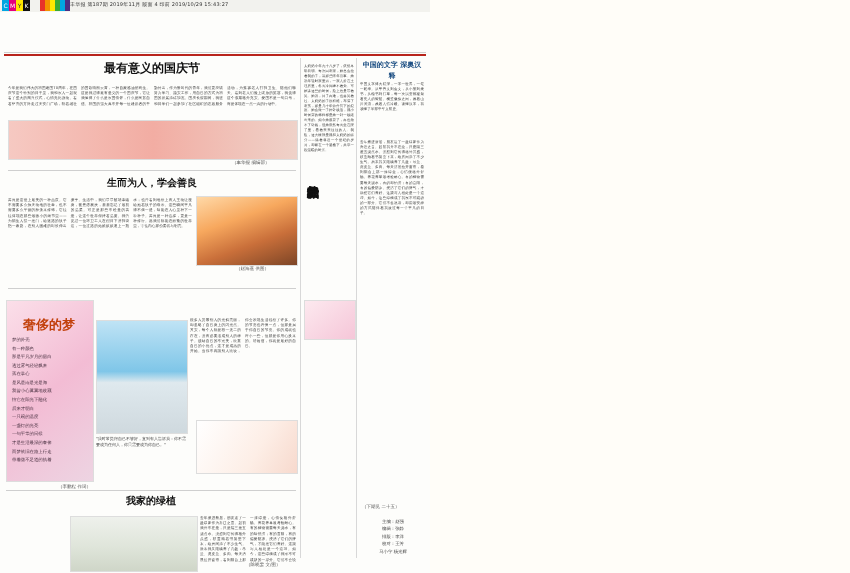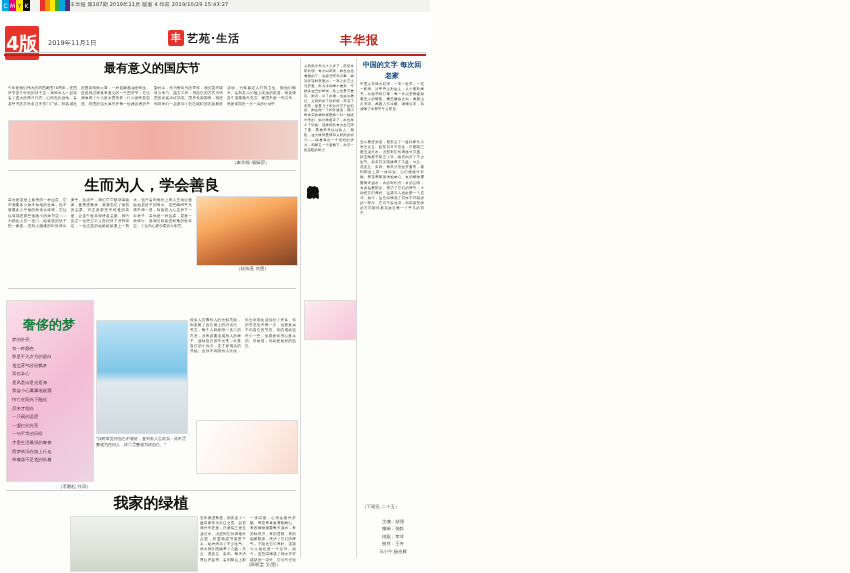--- a/index.html
+++ b/index.html
@@ -30,21 +30,21 @@
   .lp-logo{position:absolute;left:168px;top:18px;display:flex;align-items:center;gap:3px;}
   .lp-logo .mark{width:16px;height:16px;background:#e8332a;border-radius:2px;color:#fff;font-size:10px;font-weight:bold;text-align:center;line-height:16px;}
   .lp-logo .txt{font-size:11px;font-weight:bold;color:#222;letter-spacing:1px;}
   .lp-brand{position:absolute;left:340px;top:20px;font-size:12px;font-weight:bold;color:#b8241c;letter-spacing:1px;}
 
   .rule{position:absolute;background:#cfcfcf;height:1px;}
   .vrule{position:absolute;background:#d8d8d8;width:1px;}
 
   .headline{font-weight:bold;color:#111;text-align:center;}
   .h1{font-size:12px;}
-  .h2{font-size:15px;}
+  .h2{font-size:10px;}
   .h3{font-size:13px;}
 
   .col-text{font-size:3.6px;line-height:1.45;color:#3a3a3a;text-align:justify;
     column-gap:4px;overflow:hidden;letter-spacing:.1px;}
 
   .ph{position:absolute;overflow:hidden;border:1px solid #ddd;}
   .ph-cap{position:absolute;font-size:4.5px;color:#555;}
   .g-hands{background:linear-gradient(160deg,#ffd9a8 0%,#f7a85e 35%,#c96f3a 65%,#7d4526 100%);}
   .g-sea{background:linear-gradient(180deg,#bfe3f5 0%,#7fc6e8 45%,#dfe9ee 55%,#cfd9de 100%);}
   .g-plant{background:linear-gradient(180deg,#eef1ec 0%,#dfe5da 55%,#cfd6c8 100%);}
@@ -72,29 +72,20 @@
     <div class="cmyk2">
       <i style="background:#e8332a"></i>
         <i style="background:#f39200"></i>
         <i style="background:#ffe800"></i>
       <i style="background:#3aaa35"></i>
         <i style="background:#00a6e2"></i>
         <i style="background:#4b2e83"></i>
     </div>
     <div class="micro-text">丰华报 第187期 2019年11月 版面 4 印前 2019/10/29 15:43:27</div>
 
-    <div class="lp-head">
-      <div class="page-num">4版</div>
-      <div class="lp-date">2019年11月1日</div>
-      <div class="lp-logo">
-        <div class="mark">丰</div>
-        <div class="txt">艺苑·生活</div>
-      </div>
-      <div class="lp-brand">丰华报</div>
-    </div>
     <div class="rule" style="left:4px;top:52px;width:422px;"></div>
     <div class="rule" style="left:4px;top:54px;width:422px;height:2px;background:#b8241c;"></div>
 
     <div class="vrule" style="left:300px;top:58px;height:500px;"></div>
     <div class="vrule" style="left:356px;top:58px;height:500px;"></div>
 
     <div class="headline h1" style="position:absolute;left:6px;top:60px;width:292px;">最有意义的国庆节</div>
     <div class="col-text" style="position:absolute;left:8px;top:86px;width:288px;height:32px;column-count:4;">今年是我们伟大的祖国建国70周年，在国庆节这个特别的日子里，我和家人一起观看了盛大的阅兵仪式，心情无比激动。看着整齐的方阵走过天安门广场，听着雄壮的国歌响彻云霄，一种自豪感油然而生。这是我过得最有意义的一个国庆节，它让我懂得了什么是家国情怀，什么是民族自信。祖国的强大离不开每一位建设者的辛勤付出，作为新时代的青年，我们更应该努力学习、踏实工作，用自己的方式为祖国的发展添砖加瓦。国庆长假期间，我还和同学们一起参加了社区组织的志愿服务活动，为孤寡老人打扫卫生、陪他们聊天。看到老人们脸上绽放的笑容，我觉得这个假期格外充实。爱国不是一句口号，而是体现在一点一滴的行动中。</div>
     <div class="ph redband" style="left:8px;top:120px;width:288px;height:38px;"></div>
     <div class="ph-cap" style="left:232px;top:160px;">（丰华报 编辑部）</div>
@@ -105,21 +96,21 @@
     <div class="ph g-hands" style="left:196px;top:196px;width:100px;height:68px;"></div>
     <div class="ph-cap" style="left:236px;top:266px;">（赵海燕 供图）</div>
     <div class="rule" style="left:8px;top:288px;width:288px;"></div>
 
     <div class="ph g-sea" style="left:96px;top:320px;width:90px;height:112px;"></div>
     <div class="col-text" style="position:absolute;left:190px;top:318px;width:106px;height:100px;column-count:2;">很多人羡慕别人的光鲜亮丽，却忽略了自己身上的闪光点。其实，每个人都是独一无二的存在，没有必要活成别人的样子。接纳自己的不完美，欣赏自己的小优点，这才是成熟的开始。当你不再跟别人比较，你会发现生活轻松了许多。你的节奏也许慢一点，但那是属于你自己的节奏。你的成就也许小一些，但那是你用心换来的。请相信，你就是最好的自己。</div>
     <div class="tiny" style="position:absolute;left:96px;top:436px;width:90px;">"我时常觉得自己不够好，直到有人告诉我：你不需要成为任何人，你只需要成为你自己。"</div>
     <div class="ph g-red" style="left:196px;top:420px;width:100px;height:52px;background:linear-gradient(120deg,#fff 0%,#fdeee6 60%,#f7d9cd 100%);"></div>
 
     <div class="ph g-pink" style="left:6px;top:300px;width:86px;height:180px;"></div>
-    <div class="headline h3" style="position:absolute;left:6px;top:316px;width:86px;color:#15803d;">奢侈的梦</div>
+    <div class="headline h3" style="position:absolute;left:6px;top:316px;width:86px;color:#c2410c;">奢侈的梦</div>
     <div style="position:absolute;left:12px;top:336px;width:76px;font-size:4.4px;line-height:1.95;color:#4a3242;">
       <div>梦的外壳</div>
       <div>有一种颜色</div>
       <div>那是平凡岁月的留白</div>
       <div>透过雾气轻轻飘来</div>
       <div>落在掌心</div>
       <div>是风是雨是光是海</div>
       <div>我曾小心翼翼地收藏</div>
       <div>怕它在阳光下融化</div>
       <div>后来才明白</div>
@@ -135,21 +126,21 @@
     <div class="rule" style="left:6px;top:490px;width:290px;"></div>
     <div class="headline h2" style="position:absolute;left:6px;top:494px;width:290px;">我家的绿植</div>
     <div class="ph g-plant" style="left:70px;top:516px;width:126px;height:54px;"></div>
     <div class="col-text" style="position:absolute;left:200px;top:516px;width:96px;height:52px;column-count:2;">去年搬进新居，朋友送了一盆绿萝作为乔迁之喜。起初我并不在意，只是隔三差五浇点水。没想到它长得格外茂盛，枝蔓顺着书架垂下来，给房间添了不少生气。后来我又陆续养了几盆：吊兰、虎皮兰、多肉。每天清晨拉开窗帘，看到阳台上那一抹绿意，心情便格外舒畅。养花养草最考验耐心。有的植物需要每天浇水，有的却怕涝；有的喜阳，有的偏爱阴凉。摸清了它们的脾气，才能把它们养好。这跟与人相处是一个道理。如今，这些绿植成了我家不可或缺的一部分。它们不会说话，却用最安静的方式陪伴着我度过每一个平凡的日子。</div>
     <div class="ph-cap" style="left:246px;top:562px;">（陈晓雯 文/图）</div>
 
     <div class="vert headline" style="position:absolute;left:304px;top:176px;font-size:12px;">我和太奶奶的缘分</div>
     <div class="col-text" style="position:absolute;left:304px;top:64px;width:50px;height:108px;column-count:1;font-size:3.4px;">太奶奶今年九十八岁了，依然耳聪目明。每次回老家，她总会拉着我的手，讲那些陈年旧事。她说年轻时家里穷，一家人挤在土坯房里，冬天冷得睡不着觉。可她讲这些的时候，脸上总是带着笑。她说，日子再难，也要笑着过。太奶奶的手很粗糙，布满了老茧，那是几十年劳作留下的痕迹。她会做一手好针线活，我小时候穿的棉鞋都是她一针一线缝出来的。如今她眼花了，再也做不了针线，但她依然每天坐在院子里，看着来来往往的人。我想，这大概就是我和太奶奶的缘分——隔着将近一个世纪的岁月，却能在一个屋檐下，共享一段温暖的时光。</div>
     <div class="ph" style="left:304px;top:300px;width:50px;height:38px;background:linear-gradient(140deg,#fde9ef,#f5c6d8);"></div>
 
-    <div style="position:absolute;left:360px;top:60px;width:64px;text-align:center;font-size:7px;font-weight:bold;color:#15497f;line-height:1.5;">中国的文字 每次回老家</div>
+    <div style="position:absolute;left:360px;top:60px;width:64px;text-align:center;font-size:7px;font-weight:bold;color:#15497f;line-height:1.5;">中国的文字 深奥汉释</div>
     <div class="col-text" style="position:absolute;left:360px;top:82px;width:64px;height:420px;column-count:1;font-size:3.5px;">中国文字博大精深，一字一世界，一笔一乾坤。从甲骨文到金文，从小篆到隶书，从楷书到行草，每一次演变都凝聚着先人的智慧。横竖撇捺之间，藏着山川河流，藏着人情冷暖。读懂汉字，就读懂了半部中华文明史。</div>
     <div class="col-text" style="position:absolute;left:360px;top:140px;width:64px;height:360px;column-count:1;font-size:3.5px;">去年搬进新居，朋友送了一盆绿萝作为乔迁之喜。起初我并不在意，只是隔三差五浇点水。没想到它长得格外茂盛，枝蔓顺着书架垂下来，给房间添了不少生气。后来我又陆续养了几盆：吊兰、虎皮兰、多肉。每天清晨拉开窗帘，看到阳台上那一抹绿意，心情便格外舒畅。养花养草最考验耐心。有的植物需要每天浇水，有的却怕涝；有的喜阳，有的偏爱阴凉。摸清了它们的脾气，才能把它们养好。这跟与人相处是一个道理。如今，这些绿植成了我家不可或缺的一部分。它们不会说话，却用最安静的方式陪伴着我度过每一个平凡的日子。</div>
     <div class="ph-cap" style="left:362px;top:504px;">（下期见 二十五）</div>
     <div style="position:absolute;left:362px;top:518px;width:62px;font-size:4.4px;line-height:1.7;color:#444;text-align:center;">
       <div>主编：赵强</div>
       <div>编辑：张静</div>
       <div>排版：李洋</div>
       <div>校对：王芳</div>
       <div>马小宁 杨光辉</div>
     </div>

